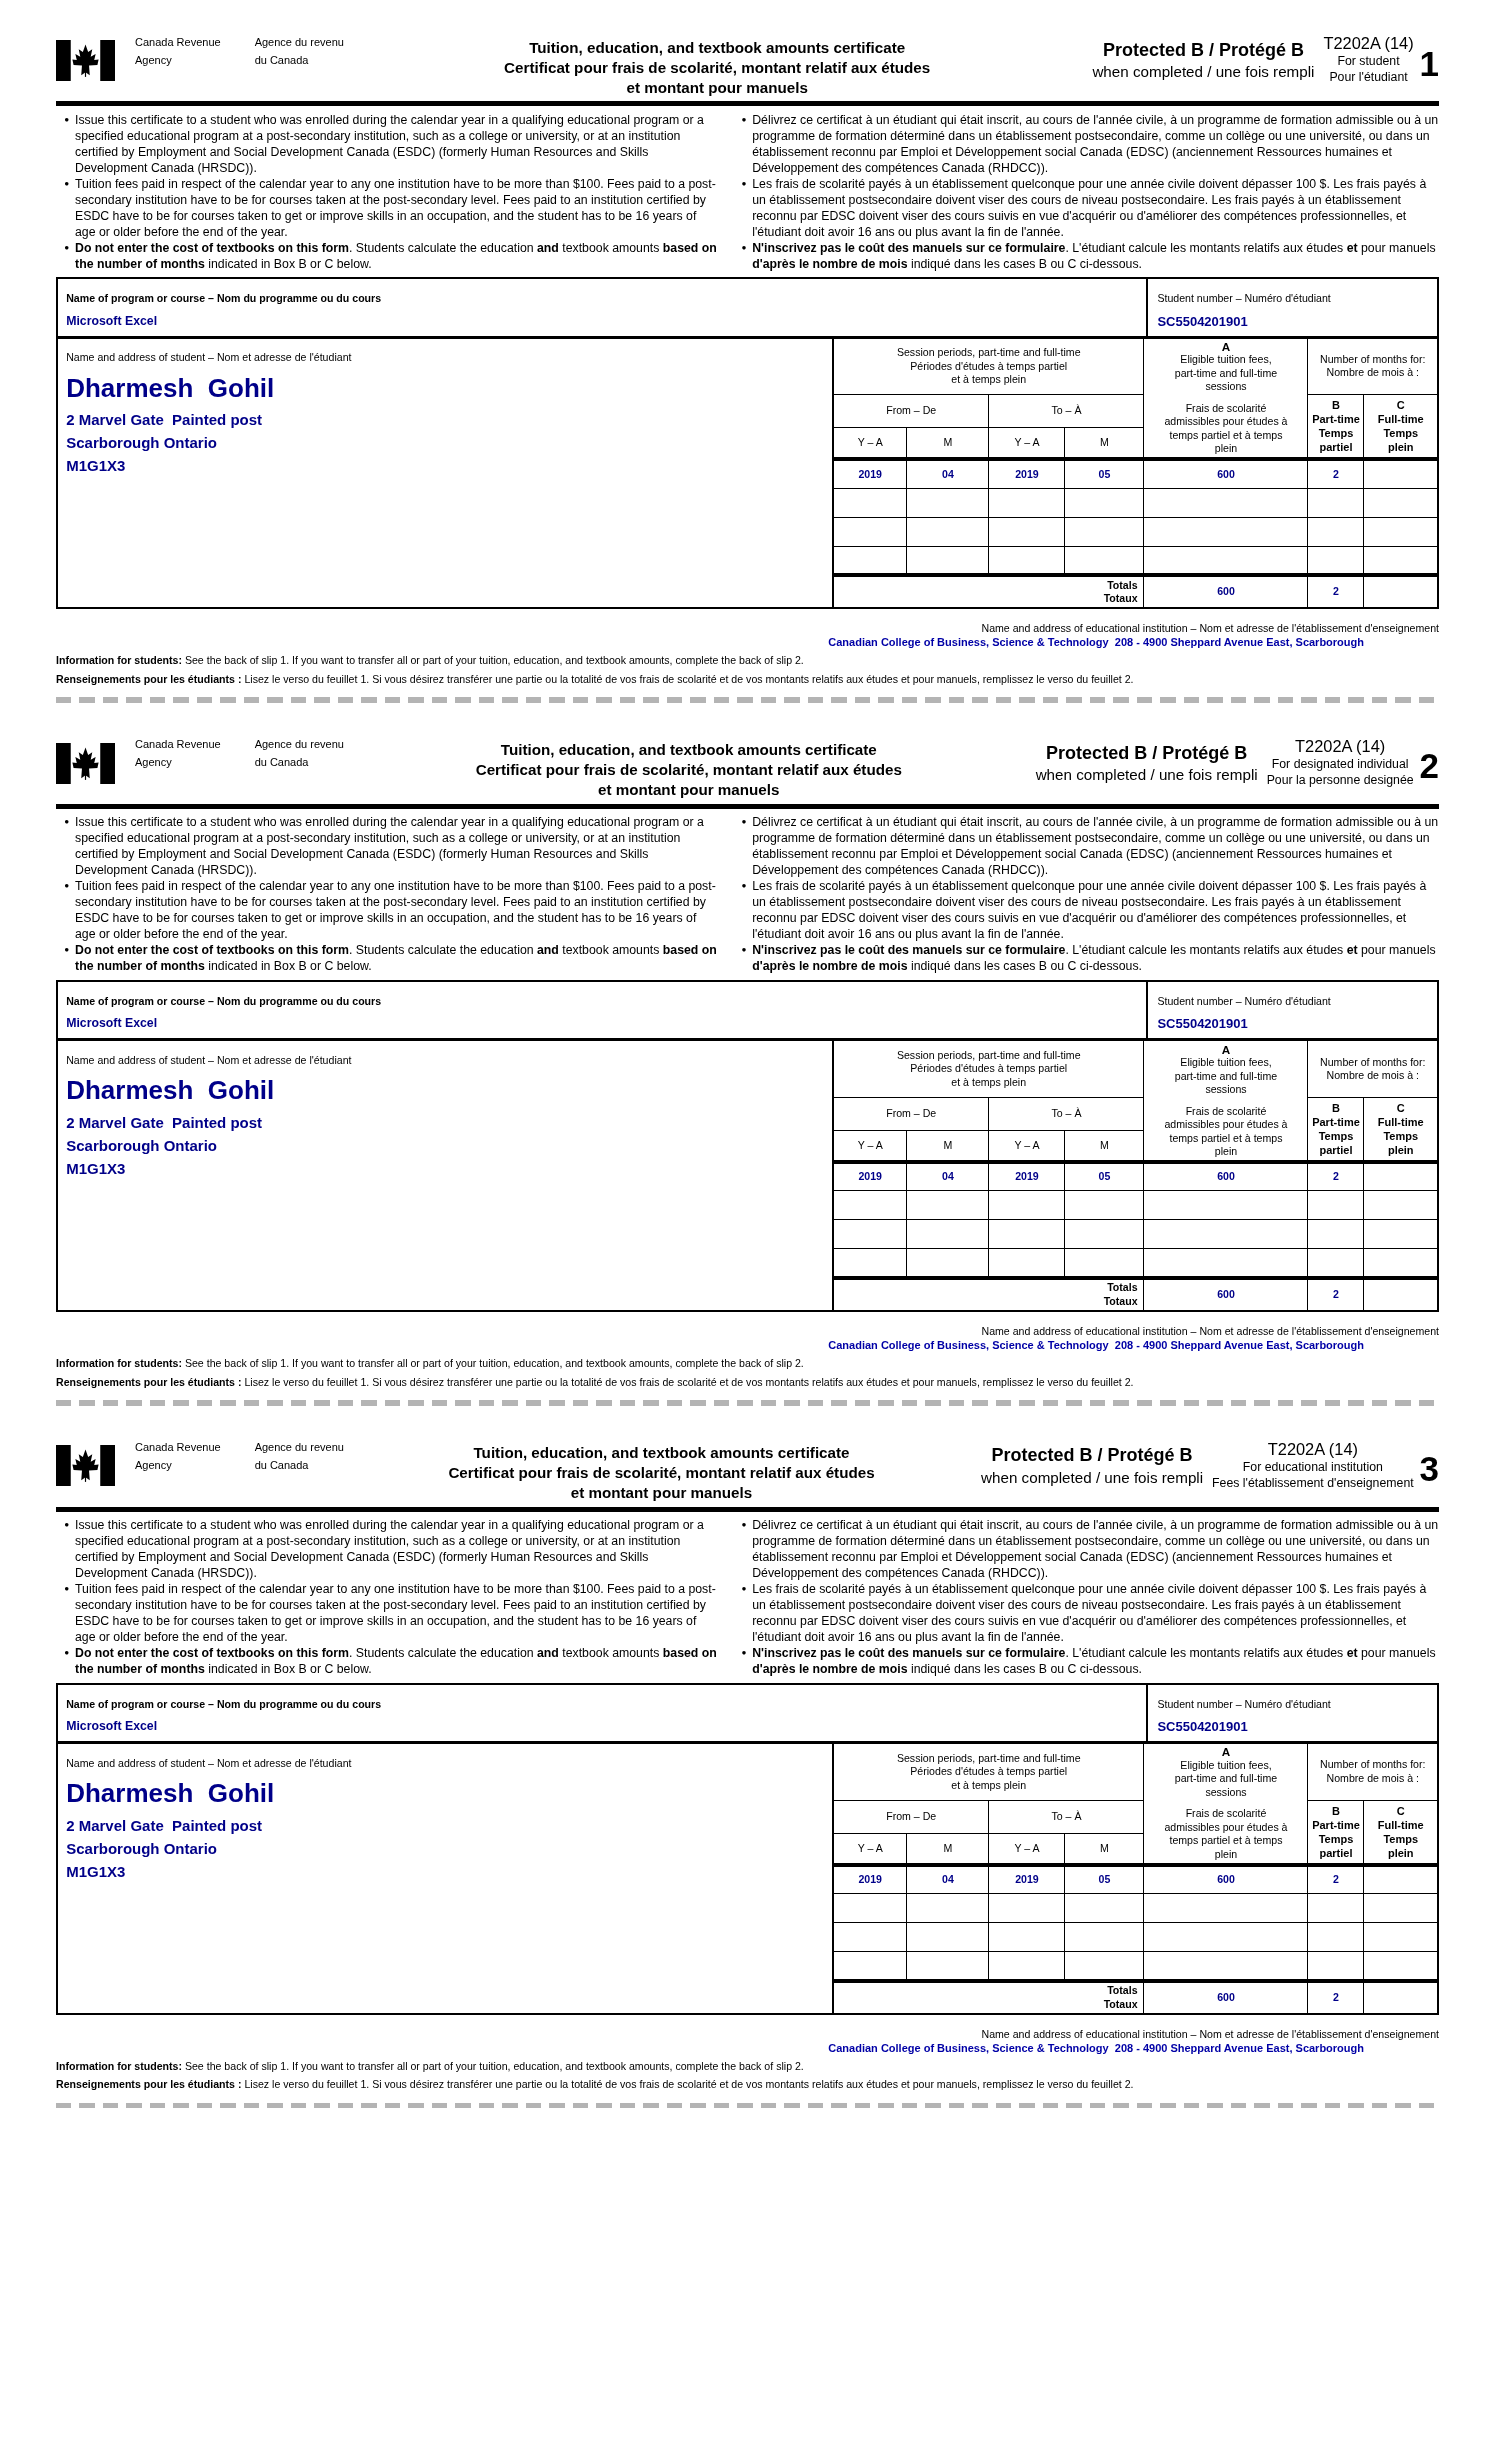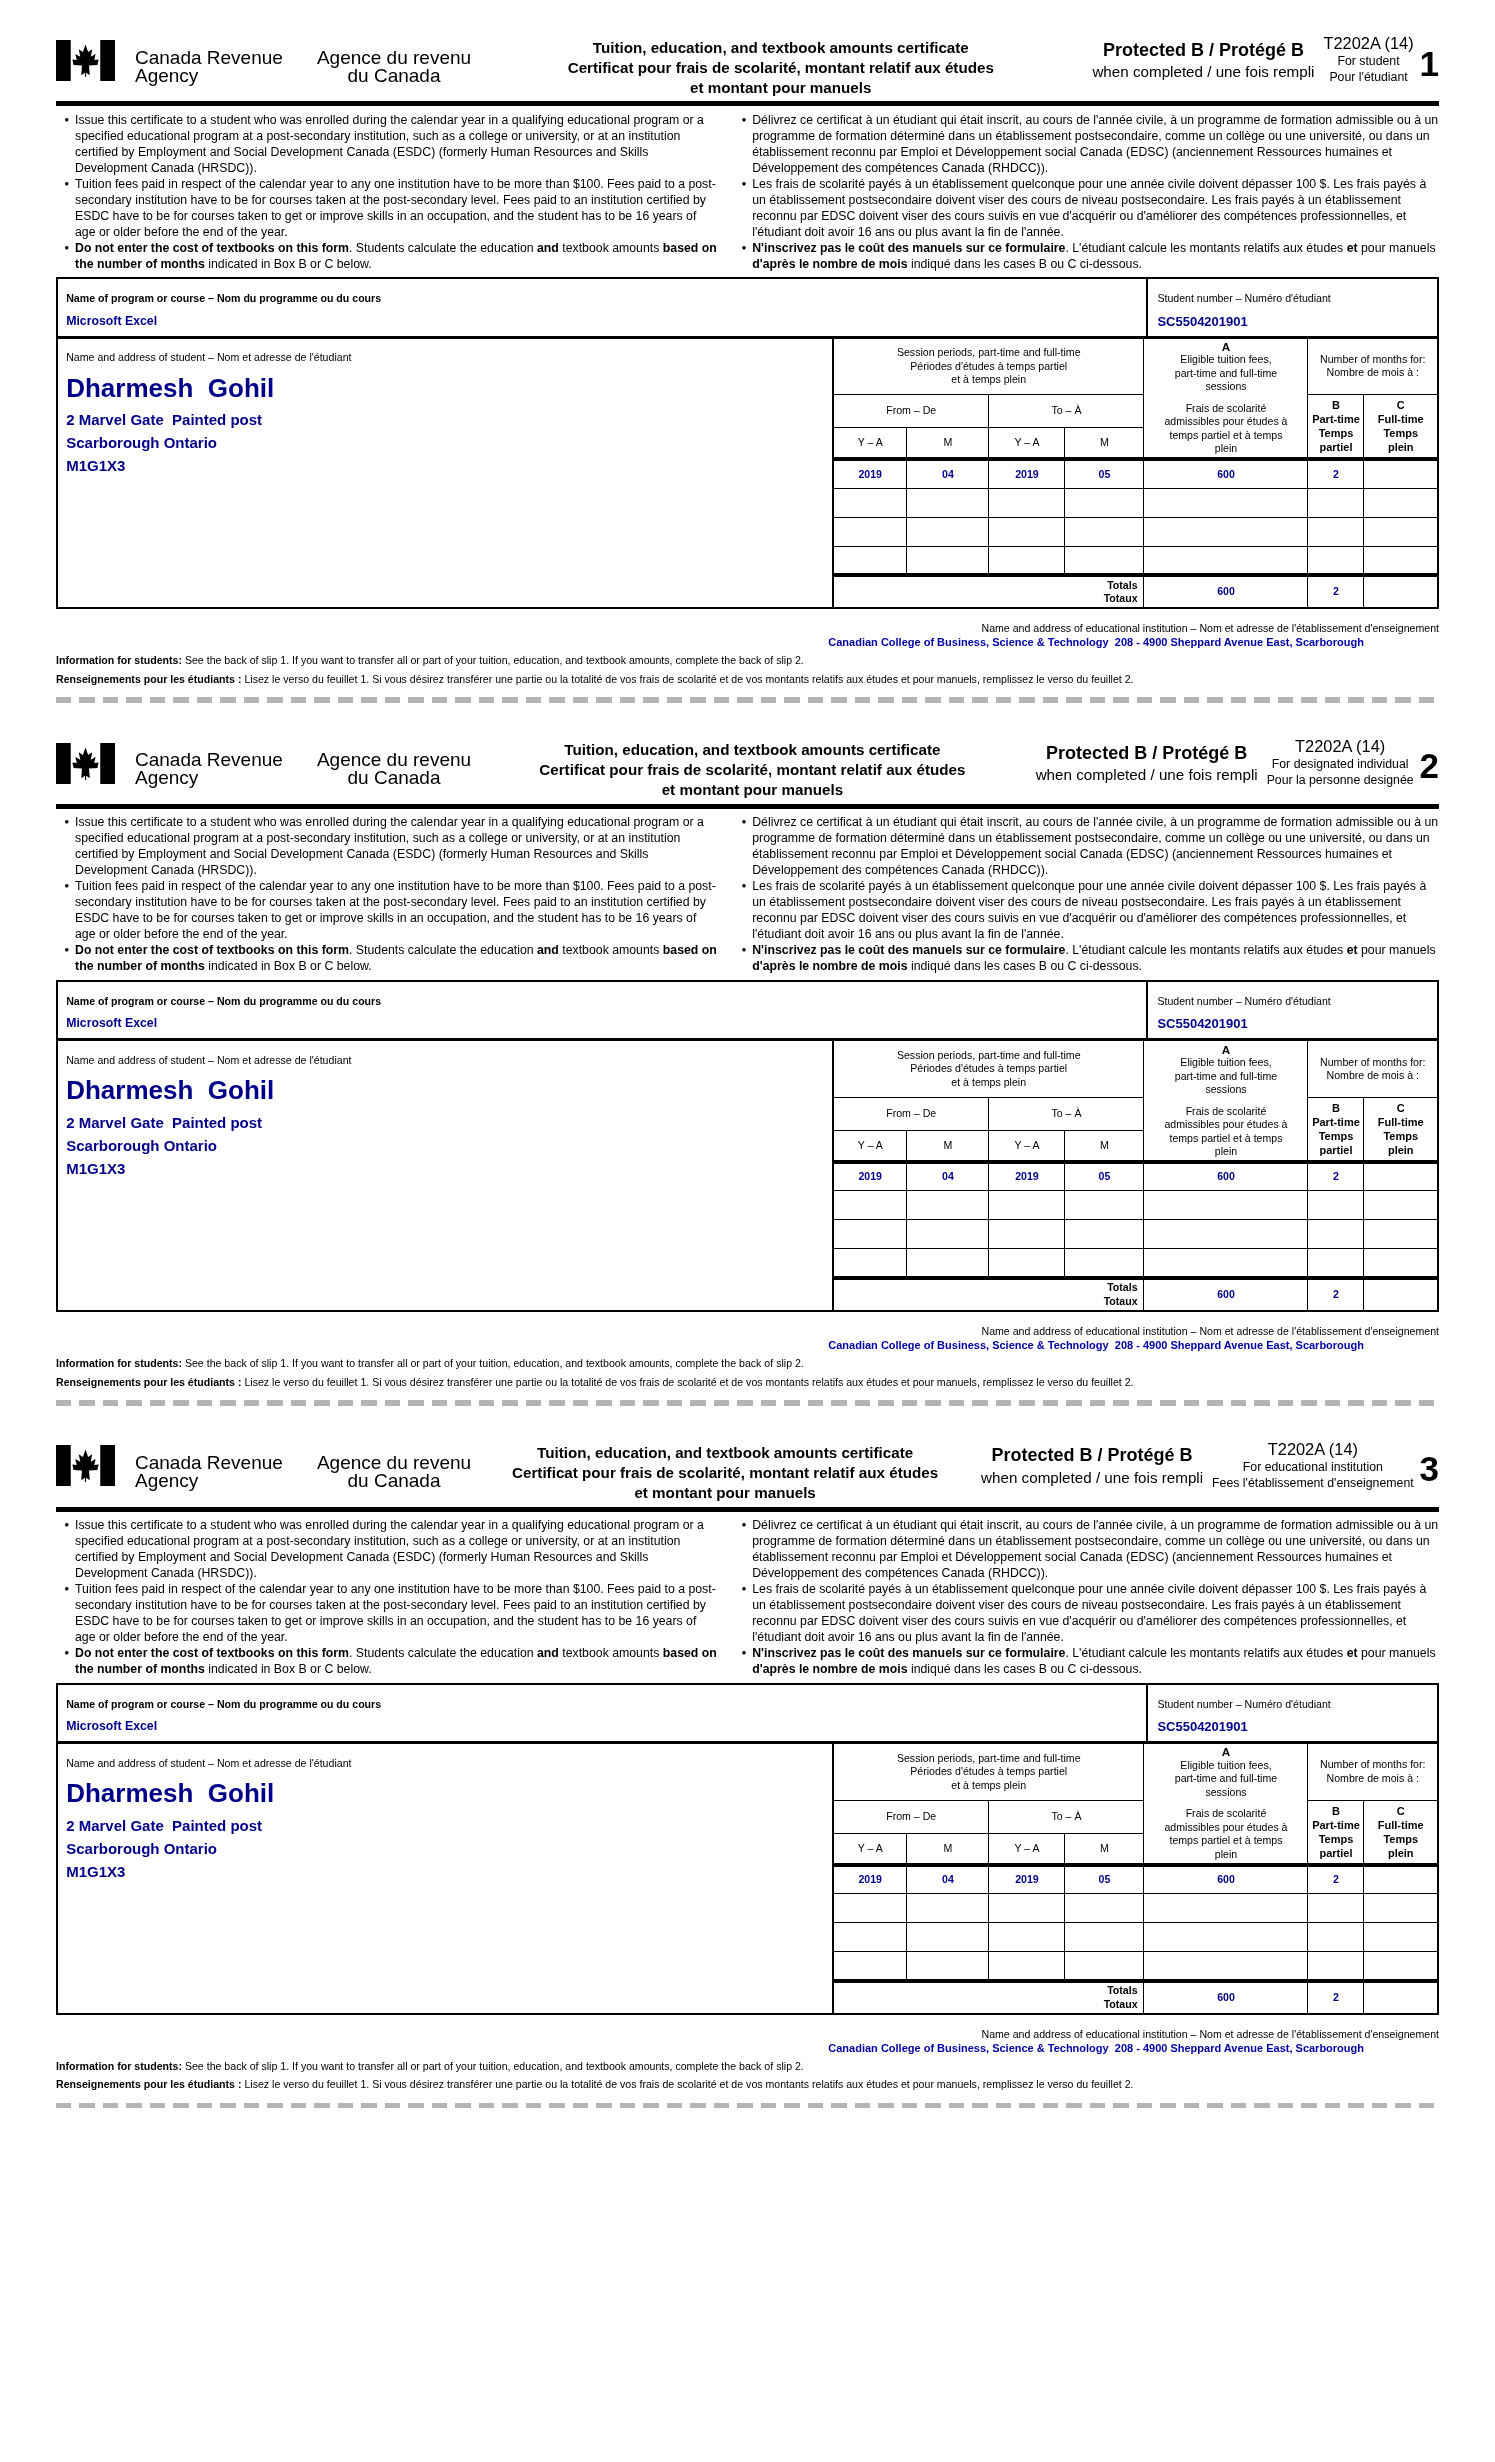--- a/index.html
+++ b/index.html
@@ -10,22 +10,22 @@
   }
   .pre { white-space:pre-wrap; }
   .b { font-weight:bold; }
 
   .slip { padding:0 56px; margin-top:30.5px; }
 
   
   .slip-header { display:flex; align-items:flex-start; }
   .flag { width:59px; height:41px; margin-top:9.4px; flex:none; }
   .flag svg { width:100%; height:100%; display:block; }
-  .agency { font-size:19px; line-height:18px; margin:18px 0 0 20px; white-space:pre-line; flex:none; }
-  .agency.fr { margin-left:34px;text-align:center; }
+  .agency { font-size:11px; line-height:18px; margin:2px 0 0 20px; white-space:pre-line; flex:none; }
+  .agency.fr { margin-left:34px; }
   .hdr-title { flex:1; text-align:center; font-weight:bold; font-size:15.2px; line-height:20px; margin-top:7px; white-space:pre-line; padding:0 11.7px; }
   .protected { width:226px; text-align:center; margin-top:9.4px; flex:none; }
   .prot-b { font-weight:bold; font-size:18px; }
   .prot-sub { font-size:15.2px; margin-top:2.3px; }
   .code-block { display:flex; margin-left:7px; flex:none; align-items:flex-start; }
   .codes { text-align:center; margin-top:3.5px; }
   .code { font-size:16.4px; }
   .for-line { font-size:12.3px; line-height:16px; }
   .big-num { font-size:35px; font-weight:bold; line-height:35px; margin:15.2px 0 0 5.9px; }
 

